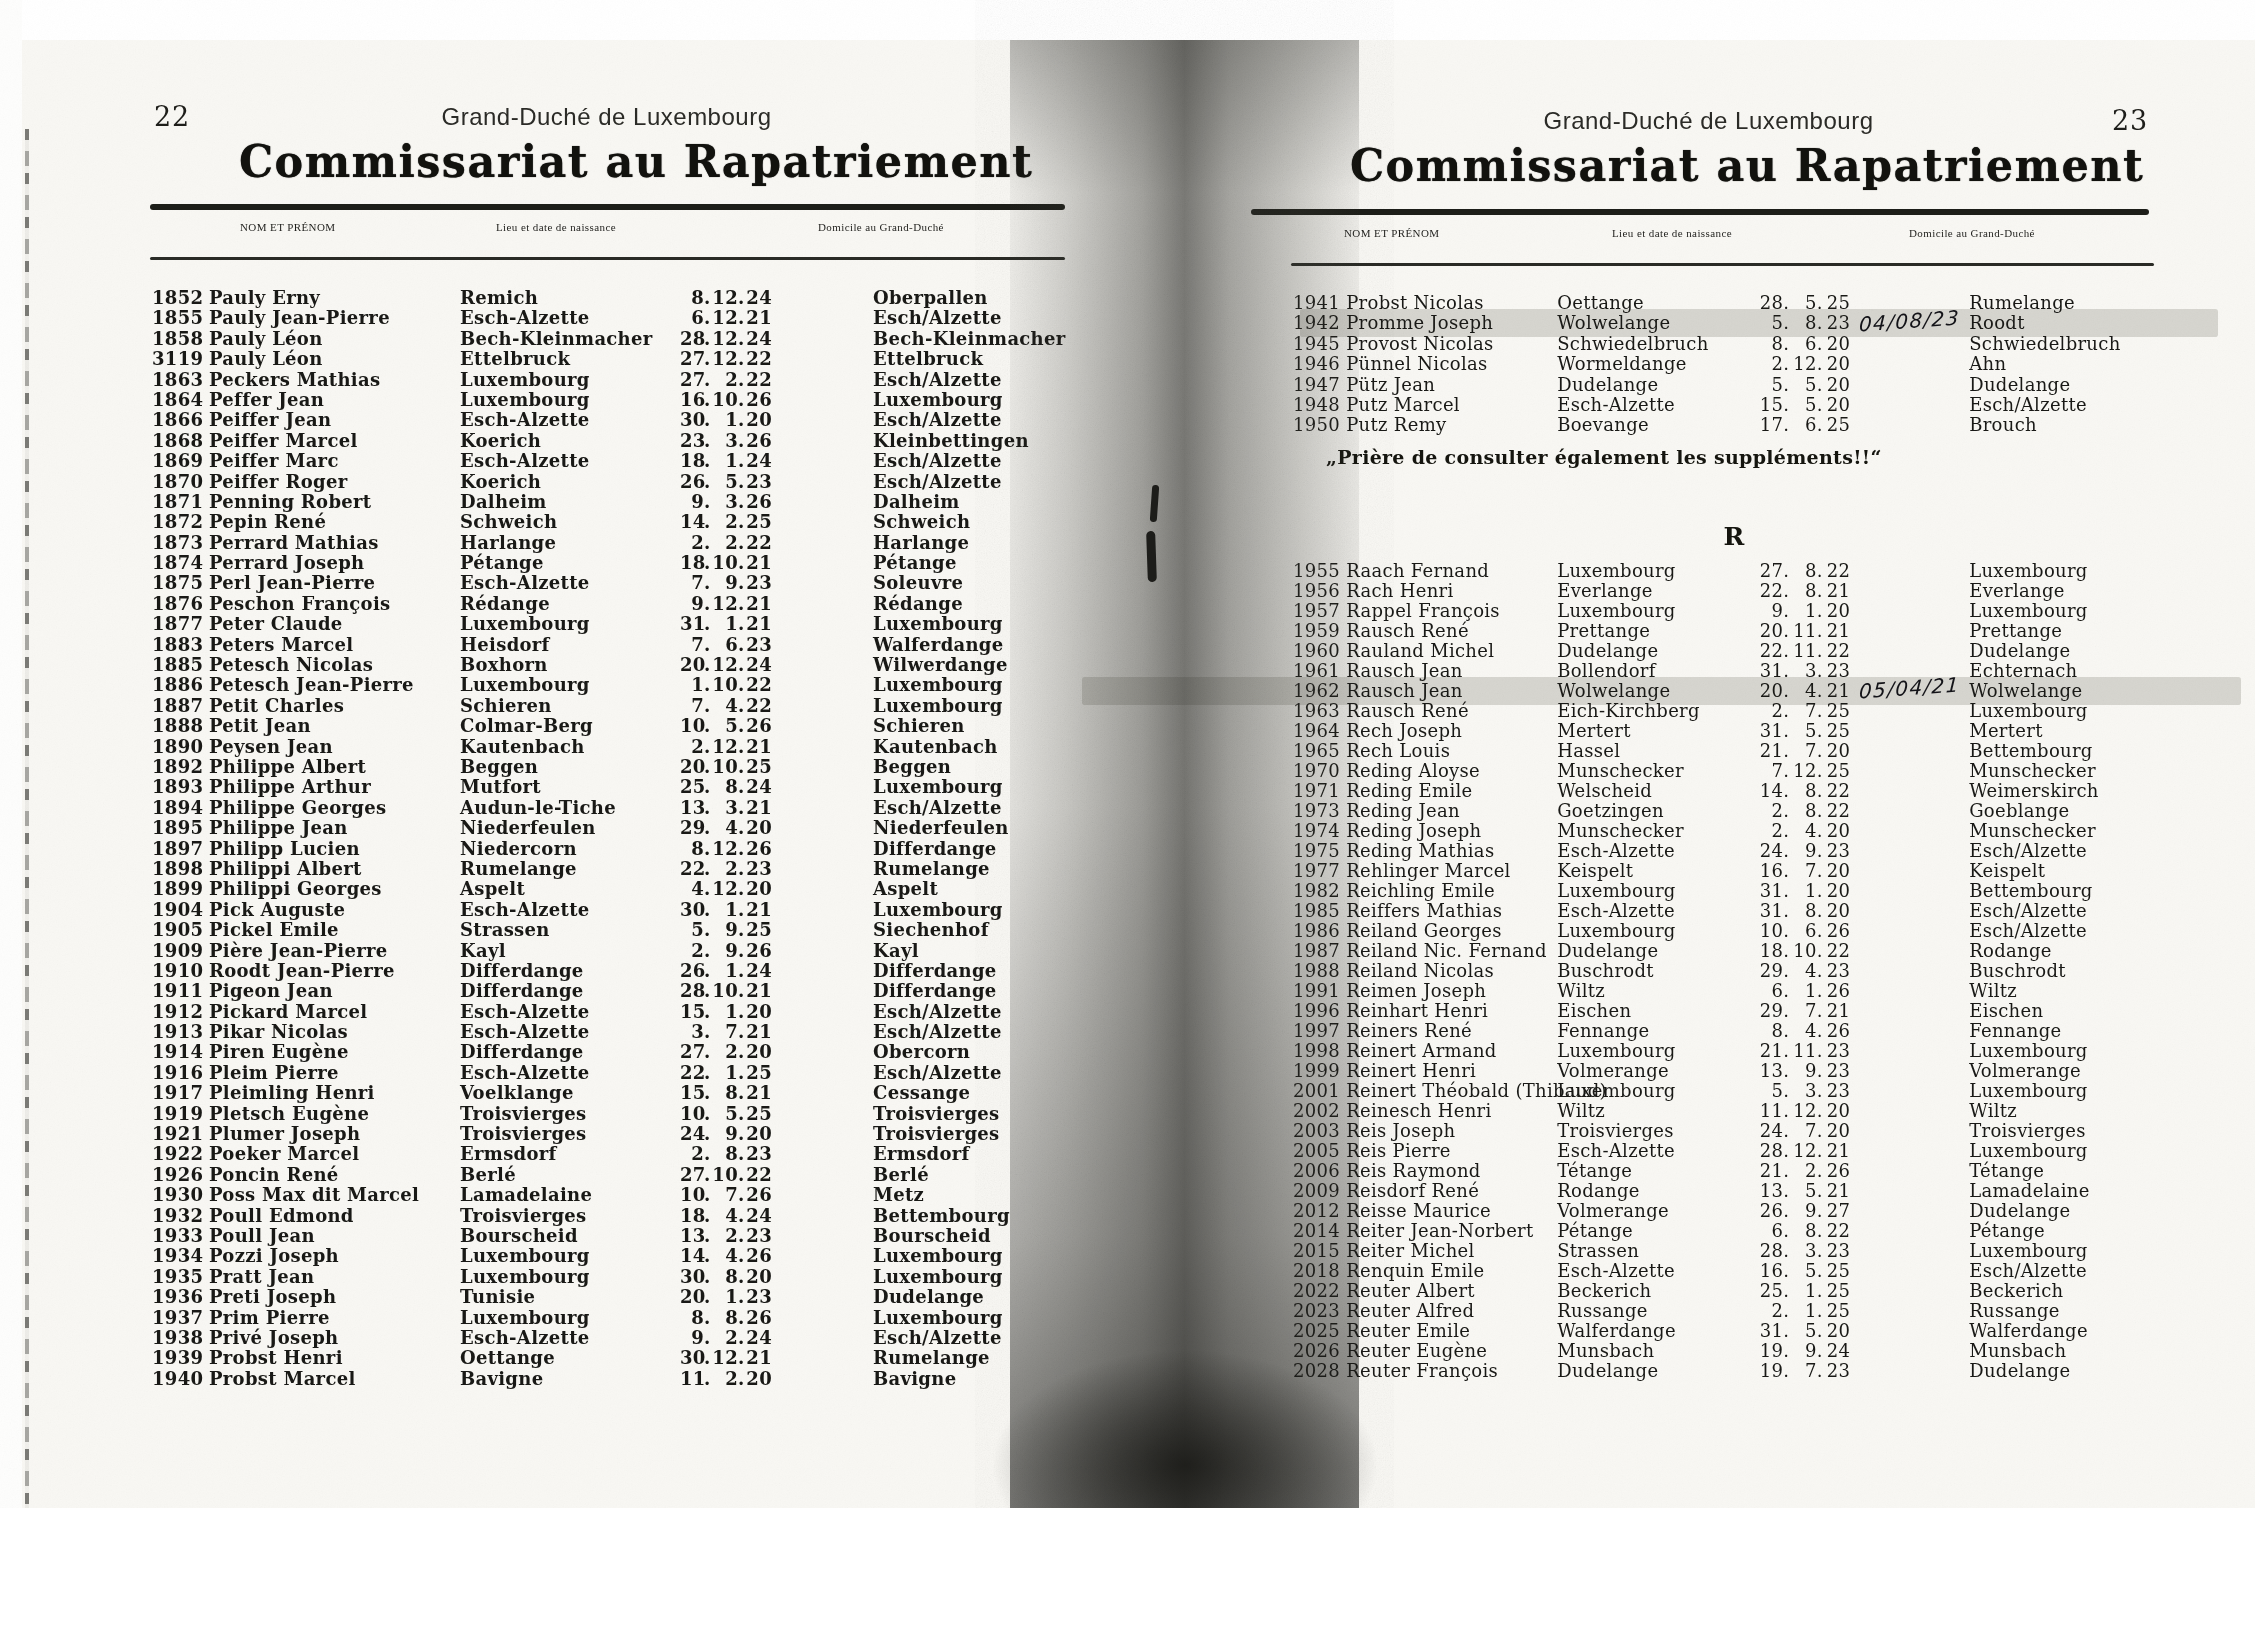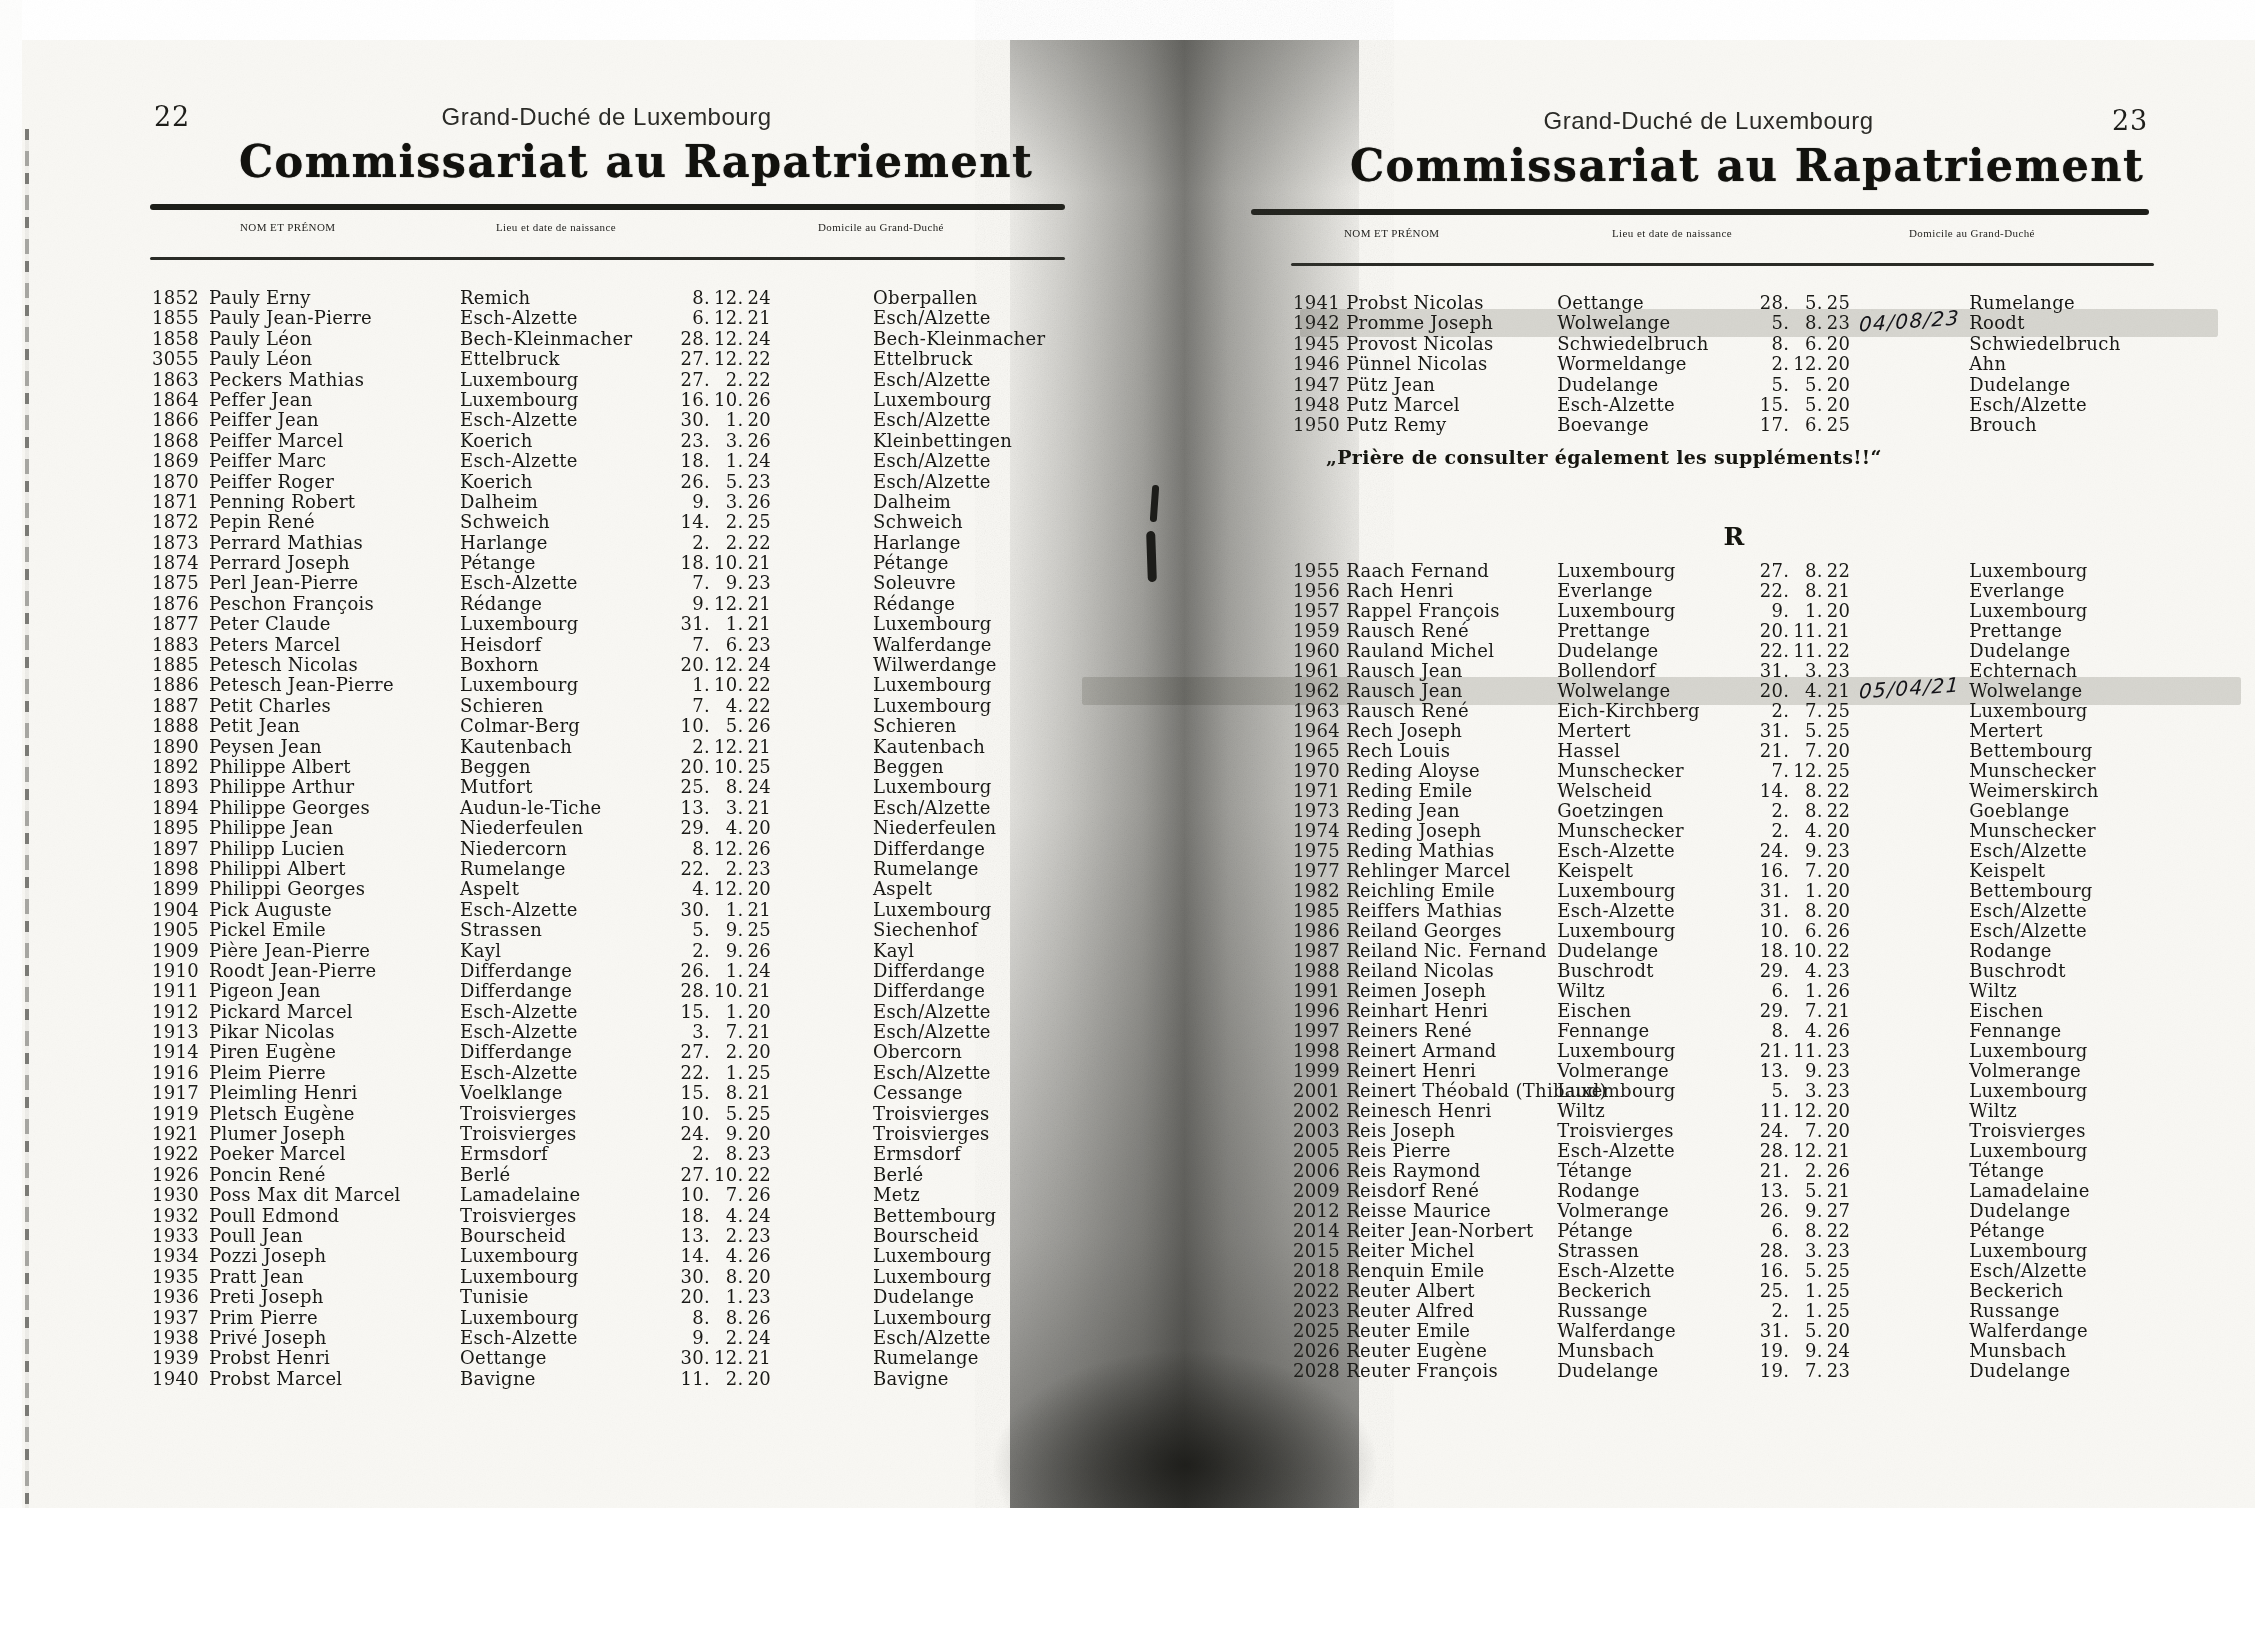--- a/index.html
+++ b/index.html
@@ -70,25 +70,25 @@
   <div class="abs page-number" style="left:154px;top:101px;">22</div>
   <div class="abs region-label" style="left:386px;top:103px;width:441px;text-align:center;">Grand-Duché de Luxembourg</div>
   <div class="abs big-title" style="left:239px;top:136px;width:735px;text-align:center;">Commissariat au Rapatriement</div>
   <div class="abs rule-thick" style="left:150px;top:204px;width:915px;height:6.4px;"></div>
   <div class="abs col-heads" style="left:152px;top:221px;width:915px;">
     <span style="left:88px;">NOM ET PRÉNOM</span>
     <span style="left:344px;">Lieu et date de naissance</span>
     <span style="left:666px;">Domicile au Grand-Duché</span>
   </div>
   <div class="abs rule-thin" style="left:150px;top:257px;width:915px;height:2.8px;"></div>
-  <div class="page-block rows pg-left" id="lp-rows" style="left:152px;top:287px;width:927px;">
+  <div class="page-block rows pg-left" id="lp-rows" style="left:152px;top:287px;width:927px;font-weight:bold;">
       <div class="row" data-row="1852"><span class="c-num">1852</span><span class="c-name">Pauly Erny</span><span class="c-place">Remich</span><span class="c-date"><span class="dd">8</span>.<span class="mm">12</span>.<span class="yy">24</span></span><span class="c-dom">Oberpallen</span></div>
       <div class="row" data-row="1855"><span class="c-num">1855</span><span class="c-name">Pauly Jean-Pierre</span><span class="c-place">Esch-Alzette</span><span class="c-date"><span class="dd">6</span>.<span class="mm">12</span>.<span class="yy">21</span></span><span class="c-dom">Esch/Alzette</span></div>
       <div class="row" data-row="1858"><span class="c-num">1858</span><span class="c-name">Pauly Léon</span><span class="c-place">Bech-Kleinmacher</span><span class="c-date"><span class="dd">28</span>.<span class="mm">12</span>.<span class="yy">24</span></span><span class="c-dom">Bech-Kleinmacher</span></div>
-      <div class="row" data-row="1859"><span class="c-num">3055</span><span class="c-name">Pauly Léon</span><span class="c-place">Ettelbruck</span><span class="c-date"><span class="dd">27</span>.<span class="mm">12</span>.<span class="yy">22</span></span><span class="c-dom">Ettelbruck</span></div>
+      <div class="row" data-row="1859"><span class="c-num">3119</span><span class="c-name">Pauly Léon</span><span class="c-place">Ettelbruck</span><span class="c-date"><span class="dd">27</span>.<span class="mm">12</span>.<span class="yy">22</span></span><span class="c-dom">Ettelbruck</span></div>
       <div class="row" data-row="1863"><span class="c-num">1863</span><span class="c-name">Peckers Mathias</span><span class="c-place">Luxembourg</span><span class="c-date"><span class="dd">27</span>.<span class="mm">2</span>.<span class="yy">22</span></span><span class="c-dom">Esch/Alzette</span></div>
       <div class="row" data-row="1864"><span class="c-num">1864</span><span class="c-name">Peffer Jean</span><span class="c-place">Luxembourg</span><span class="c-date"><span class="dd">16</span>.<span class="mm">10</span>.<span class="yy">26</span></span><span class="c-dom">Luxembourg</span></div>
       <div class="row" data-row="1866"><span class="c-num">1866</span><span class="c-name">Peiffer Jean</span><span class="c-place">Esch-Alzette</span><span class="c-date"><span class="dd">30</span>.<span class="mm">1</span>.<span class="yy">20</span></span><span class="c-dom">Esch/Alzette</span></div>
       <div class="row" data-row="1868"><span class="c-num">1868</span><span class="c-name">Peiffer Marcel</span><span class="c-place">Koerich</span><span class="c-date"><span class="dd">23</span>.<span class="mm">3</span>.<span class="yy">26</span></span><span class="c-dom">Kleinbettingen</span></div>
       <div class="row" data-row="1869"><span class="c-num">1869</span><span class="c-name">Peiffer Marc</span><span class="c-place">Esch-Alzette</span><span class="c-date"><span class="dd">18</span>.<span class="mm">1</span>.<span class="yy">24</span></span><span class="c-dom">Esch/Alzette</span></div>
       <div class="row" data-row="1870"><span class="c-num">1870</span><span class="c-name">Peiffer Roger</span><span class="c-place">Koerich</span><span class="c-date"><span class="dd">26</span>.<span class="mm">5</span>.<span class="yy">23</span></span><span class="c-dom">Esch/Alzette</span></div>
       <div class="row" data-row="1871"><span class="c-num">1871</span><span class="c-name">Penning Robert</span><span class="c-place">Dalheim</span><span class="c-date"><span class="dd">9</span>.<span class="mm">3</span>.<span class="yy">26</span></span><span class="c-dom">Dalheim</span></div>
       <div class="row" data-row="1872"><span class="c-num">1872</span><span class="c-name">Pepin René</span><span class="c-place">Schweich</span><span class="c-date"><span class="dd">14</span>.<span class="mm">2</span>.<span class="yy">25</span></span><span class="c-dom">Schweich</span></div>
       <div class="row" data-row="1873"><span class="c-num">1873</span><span class="c-name">Perrard Mathias</span><span class="c-place">Harlange</span><span class="c-date"><span class="dd">2</span>.<span class="mm">2</span>.<span class="yy">22</span></span><span class="c-dom">Harlange</span></div>
       <div class="row" data-row="1874"><span class="c-num">1874</span><span class="c-name">Perrard Joseph</span><span class="c-place">Pétange</span><span class="c-date"><span class="dd">18</span>.<span class="mm">10</span>.<span class="yy">21</span></span><span class="c-dom">Pétange</span></div>

